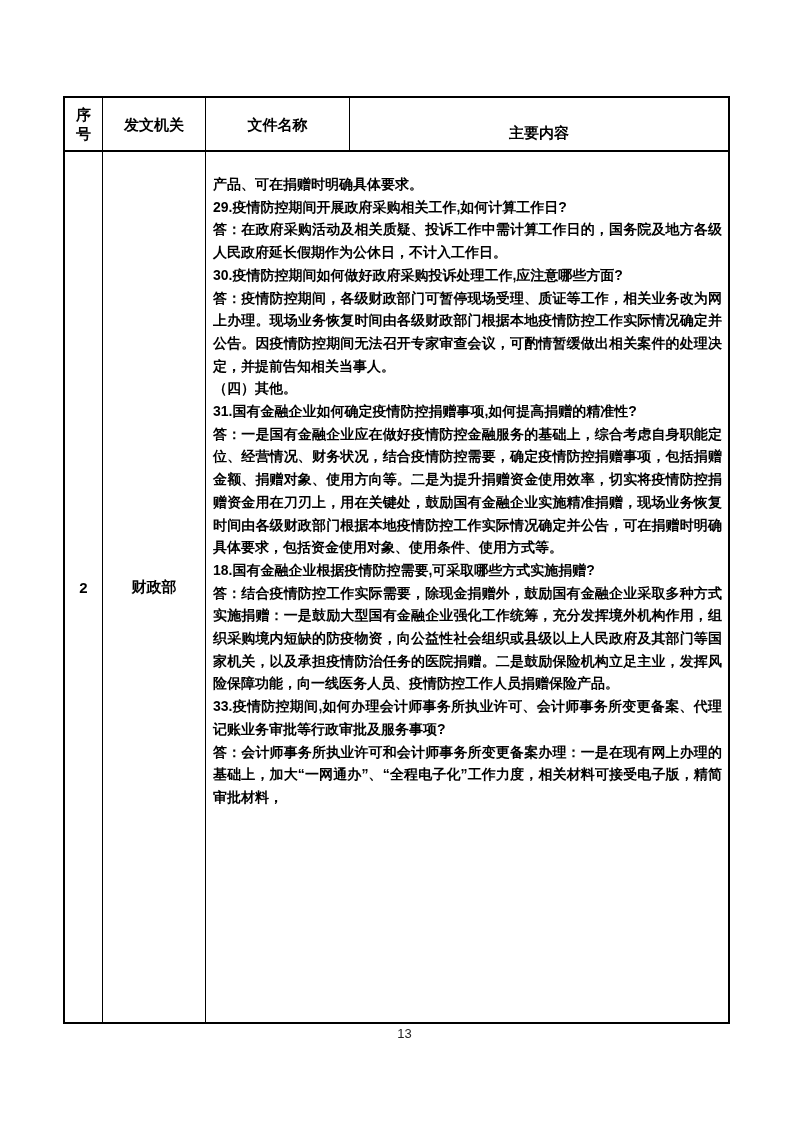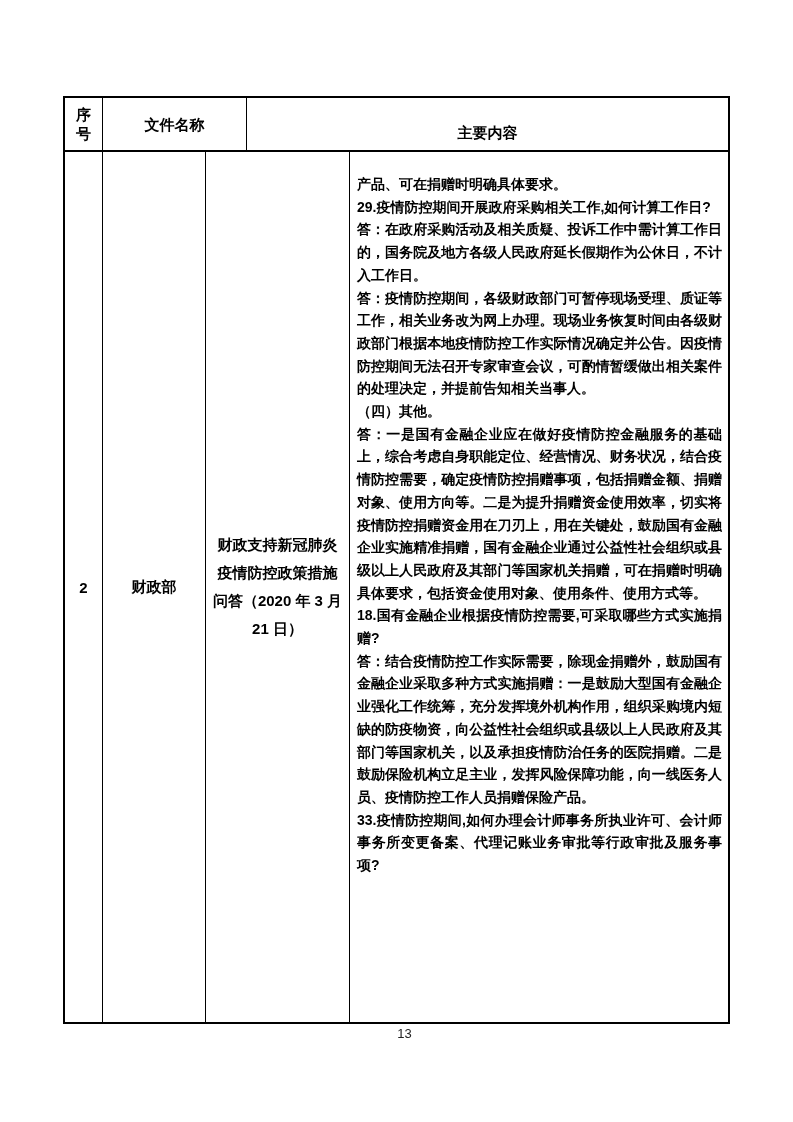--- a/index.html
+++ b/index.html
@@ -87,48 +87,51 @@
 <body>
 
 <div class="page">
 
   <div class="doc-table">
 
     <div class="tr header-row">
       <div class="td col-1 header-cell">
         <span class="hdr-narrow">序号</span>
       </div>
+      <div class="td col-2 header-cell">
+        <span>发文机关</span>
+      </div>
       <div class="td col-3 header-cell">
         <span>文件名称</span>
       </div>
       <div class="td col-4 header-cell">
         <span>主要内容</span>
       </div>
     </div>
 
     <div class="tr body-row">
       <div class="td col-1 index-cell">
         <span>2</span>
       </div>
       <div class="td col-2 agency-cell">
         <span>财政部</span>
       </div>
-      <div class="td col-3 docname-cell">
-        <span>财政支持新冠肺炎疫情防控政策措施问答（2020 年 3 月 21 日）</span>
-      </div>
       <div class="td col-4 content-cell">
       <p>产品、可在捐赠时明确具体要求。</p>
           <p>29.疫情防控期间开展政府采购相关工作,如何计算工作日?</p>
           <p>答：在政府采购活动及相关质疑、投诉工作中需计算工作日的，国务院及地方各级人民政府延长假期作为公休日，不计入工作日。</p>
+          <p>30.疫情防控期间如何做好政府采购投诉处理工作,应注意哪些方面?</p>
           <p>答：疫情防控期间，各级财政部门可暂停现场受理、质证等工作，相关业务改为网上办理。现场业务恢复时间由各级财政部门根据本地疫情防控工作实际情况确定并公告。因疫情防控期间无法召开专家审查会议，可酌情暂缓做出相关案件的处理决定，并提前告知相关当事人。</p>
           <p>（四）其他。</p>
-          <p>答：一是国有金融企业应在做好疫情防控金融服务的基础上，综合考虑自身职能定位、经营情况、财务状况，结合疫情防控需要，确定疫情防控捐赠事项，包括捐赠金额、捐赠对象、使用方向等。二是为提升捐赠资金使用效率，切实将疫情防控捐赠资金用在刀刃上，用在关键处，鼓励国有金融企业实施精准捐赠，国有金融企业通过公益性社会组织或县级以上人民政府及其部门等国家机关捐赠，可在捐赠时明确具体要求，包括资金使用对象、使用条件、使用方式等。</p>
+          <p>31.国有金融企业如何确定疫情防控捐赠事项,如何提高捐赠的精准性?</p>
+          <p>答：一是国有金融企业应在做好疫情防控金融服务的基础上，综合考虑自身职能定位、经营情况、财务状况，结合疫情防控需要，确定疫情防控捐赠事项，包括捐赠金额、捐赠对象、使用方向等。二是为提升捐赠资金使用效率，切实将疫情防控捐赠资金用在刀刃上，用在关键处，鼓励国有金融企业实施精准捐赠，现场业务恢复时间由各级财政部门根据本地疫情防控工作实际情况确定并公告，可在捐赠时明确具体要求，包括资金使用对象、使用条件、使用方式等。</p>
           <p>18.国有金融企业根据疫情防控需要,可采取哪些方式实施捐赠?</p>
           <p>答：结合疫情防控工作实际需要，除现金捐赠外，鼓励国有金融企业采取多种方式实施捐赠：一是鼓励大型国有金融企业强化工作统筹，充分发挥境外机构作用，组织采购境内短缺的防疫物资，向公益性社会组织或县级以上人民政府及其部门等国家机关，以及承担疫情防治任务的医院捐赠。二是鼓励保险机构立足主业，发挥风险保障功能，向一线医务人员、疫情防控工作人员捐赠保险产品。</p>
           <p>33.疫情防控期间,如何办理会计师事务所执业许可、会计师事务所变更备案、代理记账业务审批等行政审批及服务事项?</p>
+          <p>答：会计师事务所执业许可和会计师事务所变更备案办理：一是在现有网上办理的基础上，加大“一网通办”、“全程电子化”工作力度，相关材料可接受电子版，精简审批材料，</p>
         </div>
     </div>
 
   </div>
 
   <div class="page-number">13</div>
 
 </div>
 
 </body></html>

